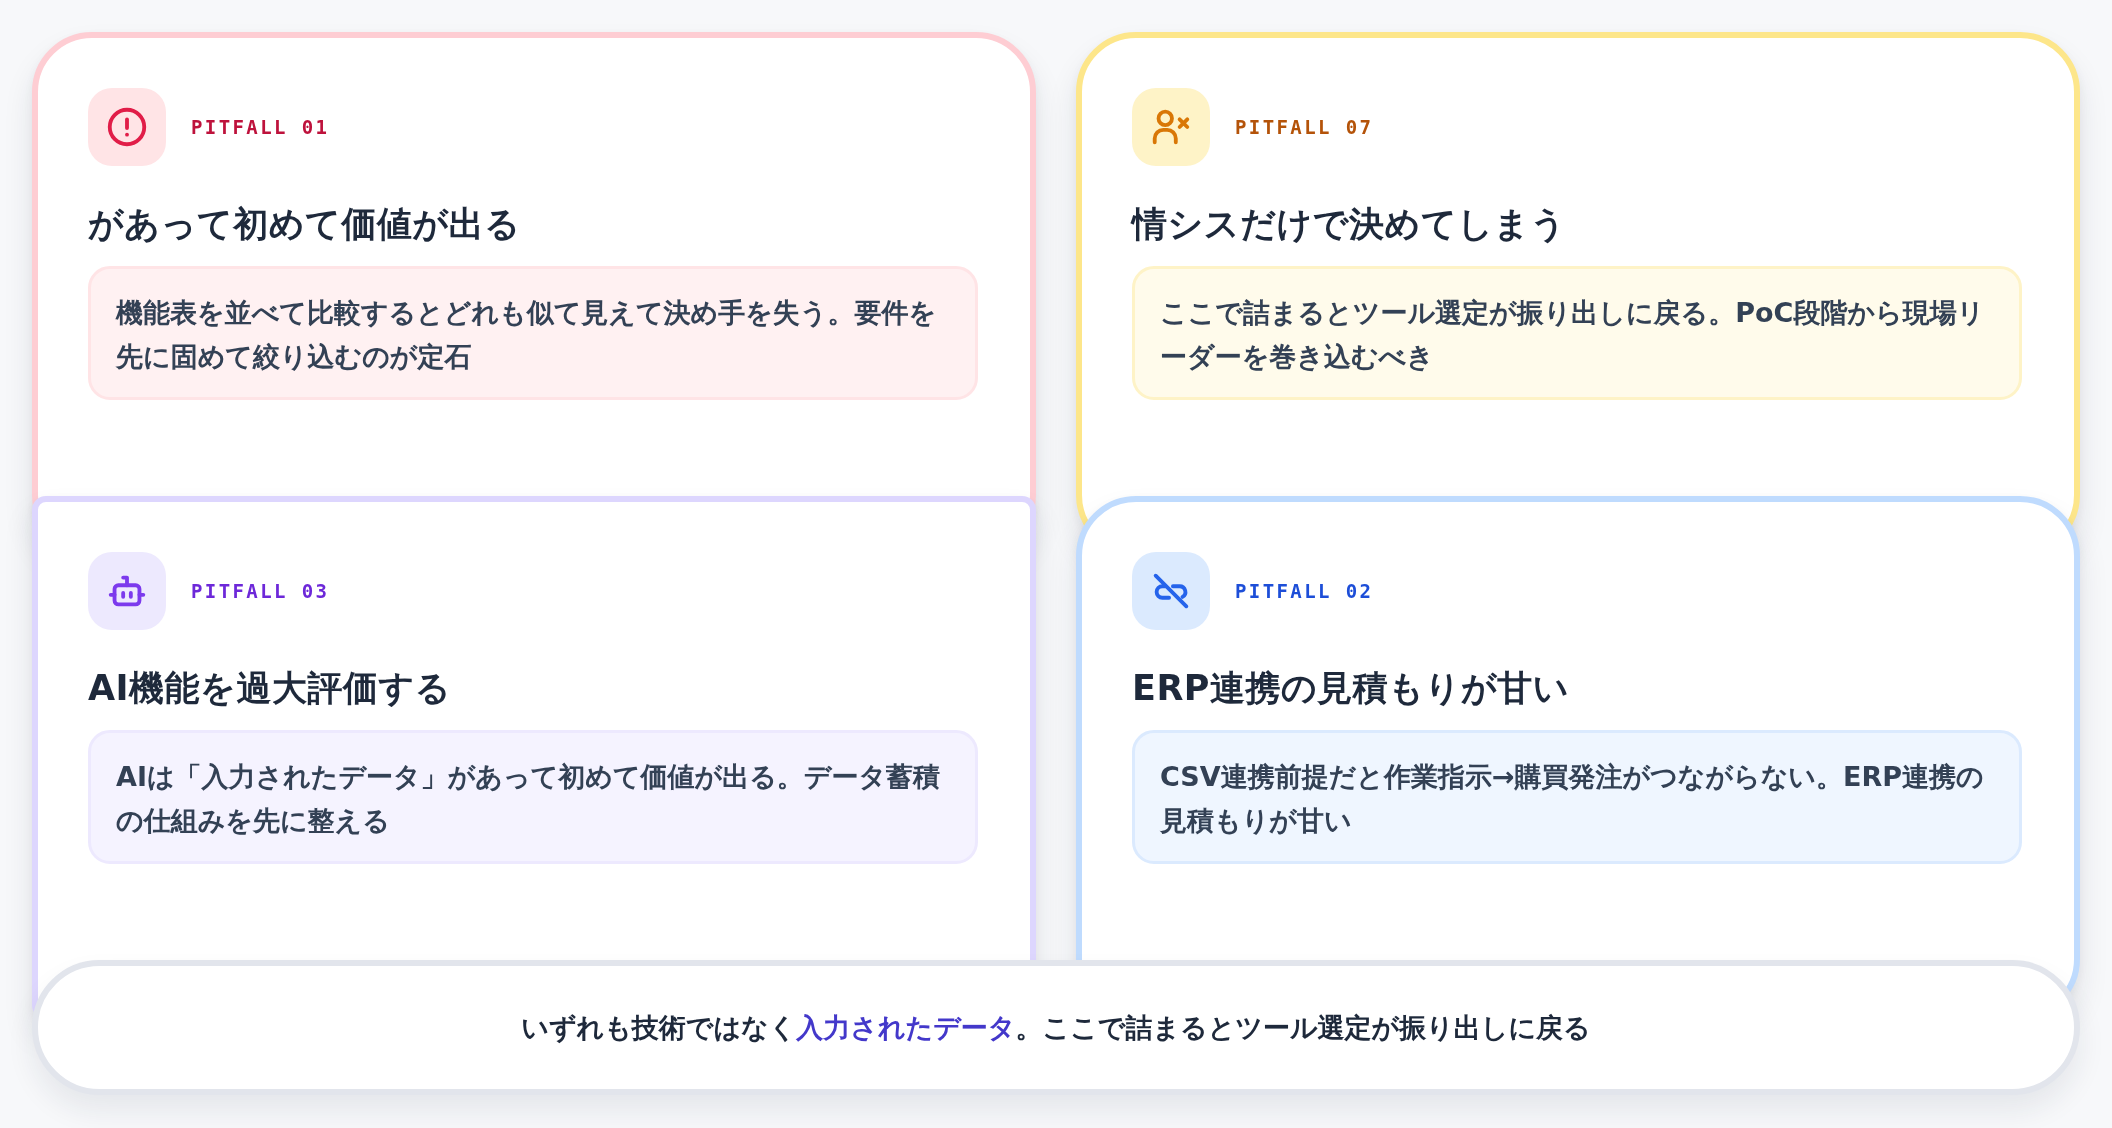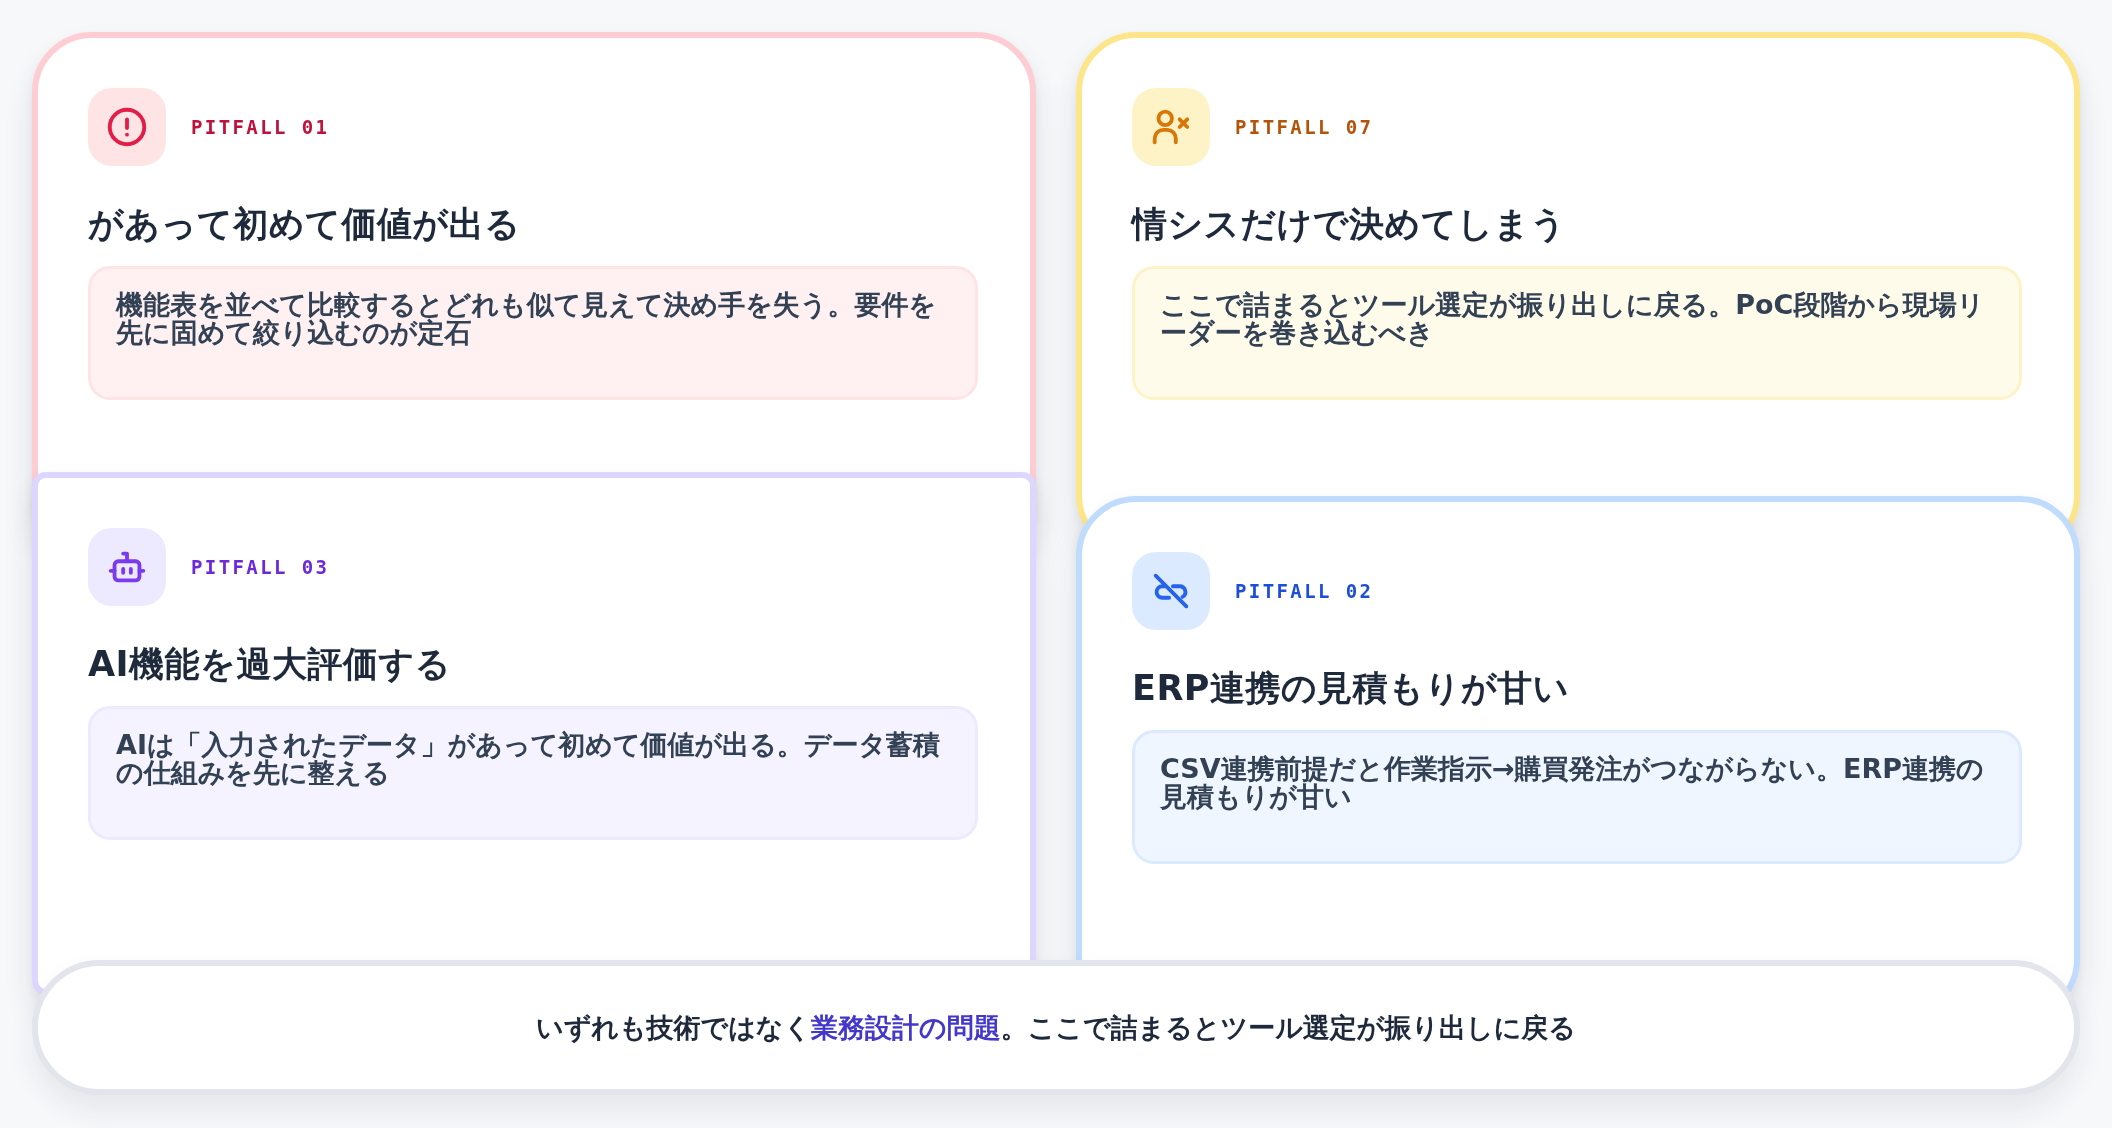--- a/index.html
+++ b/index.html
@@ -44,21 +44,21 @@
     .desc-box {
       position: absolute; left: 50px; top: 228px;
       width: 890px; height: 134px;
       background: var(--desc-bg);
       border: 3px solid var(--desc-border);
       border-radius: 22px;
       padding: 22px 24px 0 25px;
     }
     .desc-text {
       font-size: 27px; font-weight: bold;
-      line-height: 28px;
+      line-height: 44px;
       color: #334155;
     }
     .footer {
       position: absolute; left: 32px; top: 960px;
       width: 2048px; height: 135px;
       background: #ffffff;
       border: 6px solid #e2e5ec;
       border-radius: 68px;
       box-shadow: 0 16px 28px rgba(30, 41, 59, 0.08);
       display: flex; align-items: center; justify-content: center;
@@ -102,21 +102,21 @@
         </svg>
       </div>
       <span class="pitfall-label">PITFALL 07</span>
     </div>
     <div class="card-title">情シスだけで決めてしまう</div>
     <div class="desc-box">
       <p class="desc-text">ここで詰まるとツール選定が振り出しに戻る。PoC段階から現場リーダーを巻き込むべき</p>
     </div>
   </div>
 
-  <div class="card" style="left:32px; top:472px;border-radius:14px; --border:#ddd6fe; --icon-bg:#ede9fe; --label:#6d28d9; --desc-bg:#f5f3ff; --desc-border:#ede9fe;">
+  <div class="card" style="left:32px; top:496px;border-radius:14px; --border:#ddd6fe; --icon-bg:#ede9fe; --label:#6d28d9; --desc-bg:#f5f3ff; --desc-border:#ede9fe;">
     <div class="card-head">
       <div class="icon-box">
         <svg viewBox="0 0 24 24" fill="none" stroke="#7c3aed" stroke-width="2" stroke-linecap="round" stroke-linejoin="round">
           <rect x="5.5" y="9" width="13" height="10" rx="2"></rect>
           <path d="M12 9V5h-2"></path>
           <line x1="3.5" y1="14" x2="5.5" y2="14"></line>
           <line x1="18.5" y1="14" x2="20.5" y2="14"></line>
           <line x1="10" y1="13" x2="10" y2="15"></line>
           <line x1="14" y1="13" x2="14" y2="15"></line>
         </svg>
@@ -140,16 +140,16 @@
       </div>
       <span class="pitfall-label">PITFALL 02</span>
     </div>
     <div class="card-title">ERP連携の見積もりが甘い</div>
     <div class="desc-box">
       <p class="desc-text">CSV連携前提だと作業指示→購買発注がつながらない。ERP連携の見積もりが甘い</p>
     </div>
   </div>
 
   <div class="footer">
-    <p class="footer-text"><span>いずれも技術ではなく</span><span class="footer-highlight">業務設計の問題</span><span>。ここで詰まるとツール選定が振り出しに戻る</span></p>
+    <p class="footer-text"><span>いずれも技術ではなく</span><span class="footer-highlight">入力されたデータ</span><span>。ここで詰まるとツール選定が振り出しに戻る</span></p>
   </div>
 
 </div>
 
 </body></html>

